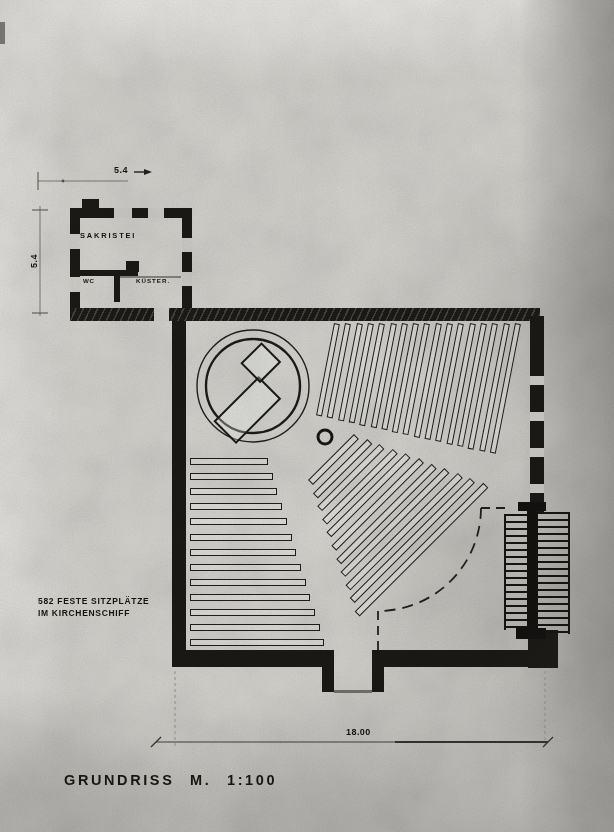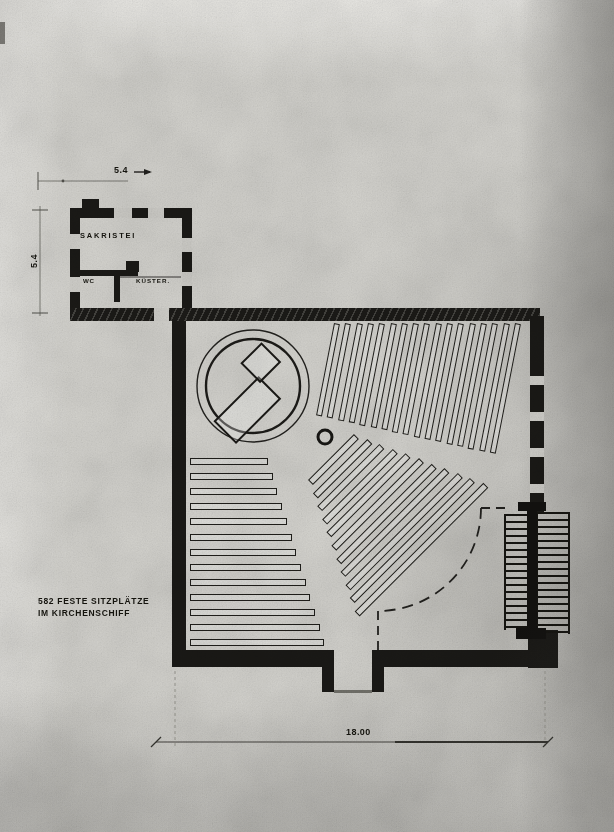--- a/index.html
+++ b/index.html
@@ -183,20 +183,21 @@
   </svg>
 
   <div class="lbl lbl-sakristei">SAKRISTEI</div>
   <div class="lbl lbl-wc">WC</div>
   <div class="lbl lbl-kuester">KÜSTER.</div>
   <div class="lbl lbl-note1">582 FESTE SITZPLÄTZE</div>
   <div class="lbl lbl-note2">IM KIRCHENSCHIFF</div>
   <div class="lbl lbl-dim lbl-dim-top">5.4</div>
   <div class="lbl lbl-dim lbl-dim-left">5.4</div>
   <div class="lbl lbl-dim lbl-dim-bottom">18.00</div>
+  <div class="lbl lbl-title">GRUNDRISS M. 1:100</div>
 
   <div class="shade vignette"></div>
 
   <svg class="noise" width="614" height="832">
     <filter id="grainF">
         <feTurbulence type="fractalNoise" baseFrequency="0.8" numOctaves="2" seed="7"></feTurbulence>
         <feColorMatrix type="saturate" values="0"></feColorMatrix>
         <feComponentTransfer>
           <feFuncA type="linear" slope="0.45" intercept="0.55"></feFuncA>
         </feComponentTransfer>

